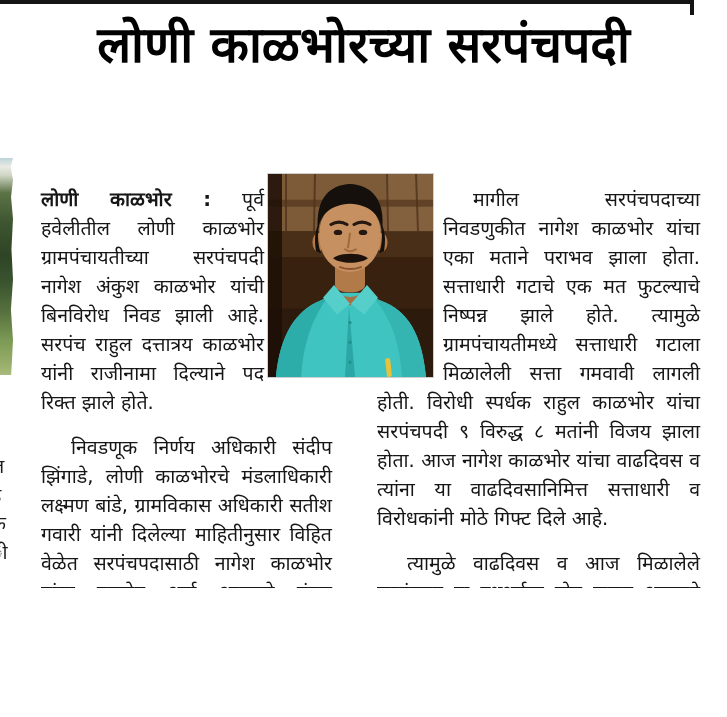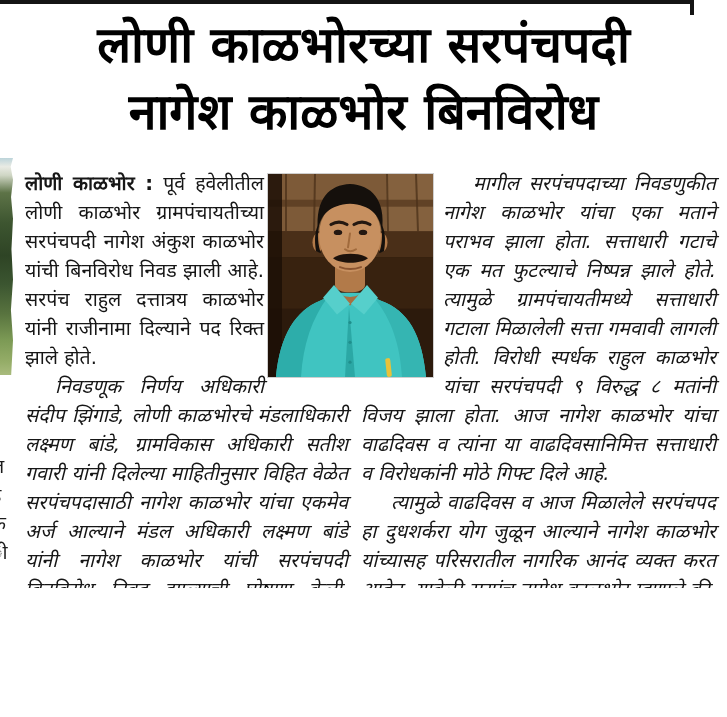--- a/index.html
+++ b/index.html
@@ -36,22 +36,22 @@
     font-size:19.5px; color:#1c1c1c;
   }
   .edge-frags .frag { height:28.5px; overflow:hidden; }
   .edge-frags .frag span { display:inline-block; margin-left:-9px; }
 
   .col {
     position:absolute; top:169px;
     font-size:19.5px; line-height:29px;
     text-align:justify; color:#161616;
   }
-  .col p { margin:0; }
-  .col p.indent { text-indent:30px;font-style:italic; }
+  .col p { margin:16px; }
+  .col p.indent { text-indent:30px; }
   .col-left  { left:25px;  width:323px; }
   .col-right { left:361px; width:355px; }
   .spacer-right { float:right; width:84px; height:212px; }
   .spacer-left  { float:left;  width:82px; height:212px; }
   .dateline { font-weight:700; }
 
   .photo-frame {
     position:absolute; left:267px; top:173px; width:167px; height:205px;
     border:1px solid #cfcfcf; box-sizing:border-box; background:#2c1a0c;
   }
@@ -60,21 +60,20 @@
 </head>
 <body>
 
 <div class="page">
 
   <div class="top-rule"></div>
   <div class="top-rule-tick"></div>
 
   <div class="headline">
     <div>लोणी काळभोरच्या सरपंचपदी</div>
-    <div>नागेश काळभोर बिनविरोध</div>
   </div>
 
   <div class="edge-photo"></div>
 
   <div class="edge-frags">
     <div class="frag"><span>ल</span></div>
     <div class="frag"><span>डे</span></div>
     <div class="frag"><span>क</span></div>
     <div class="frag"><span>ी</span></div>
     <div class="frag"></div>

